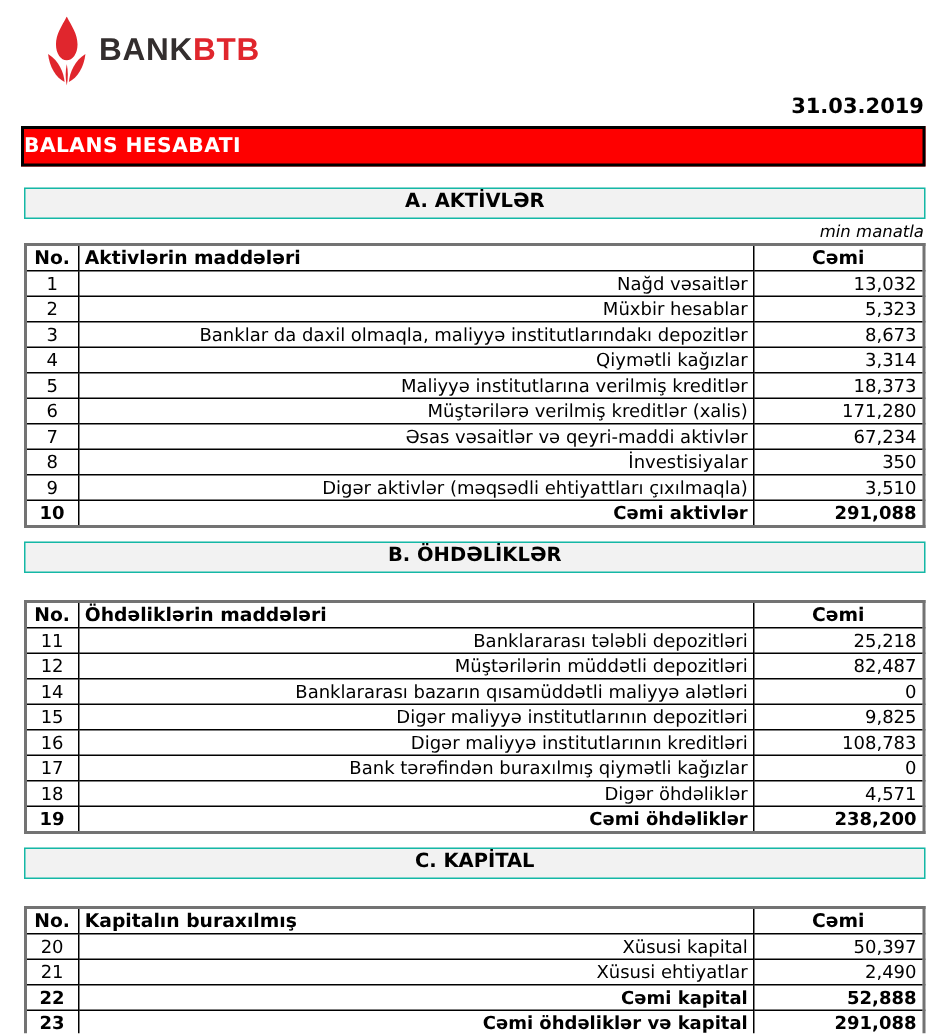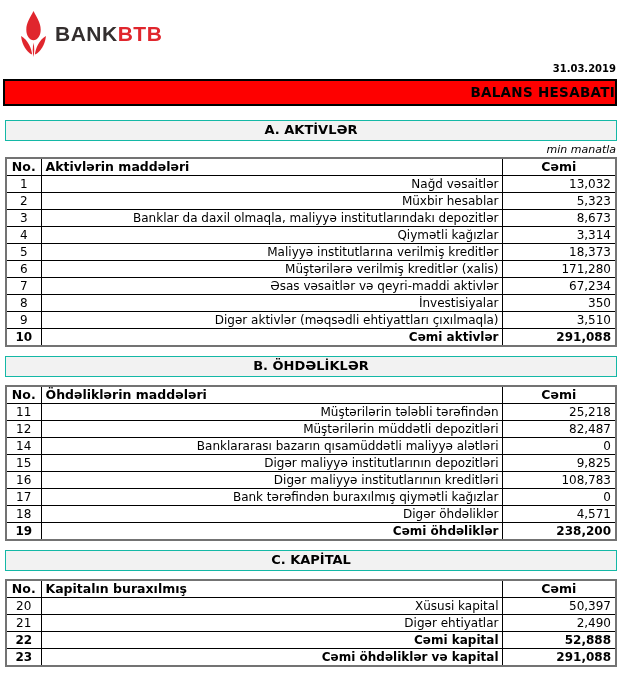--- a/index.html
+++ b/index.html
@@ -3,44 +3,44 @@
 <meta charset="utf-8">
 <style>
   * { box-sizing: border-box; }
   html,body { margin:0; padding:0; background:#ffffff; }
   .page {
     position:relative;
     width:620px; height:689px;
     background:#ffffff;
     font-family:"DejaVu Sans", sans-serif;
     color:#000;
-    padding:10px 3px 0 3px;
+    padding:10px 3px 0 14px;
     overflow:hidden;
   }
   
   .logo-row { display:flex; align-items:center; gap:8px; margin-left:17px; height:47px; }
   .flame { width:27px; height:46px; flex:0 0 auto; }
   .brand { font-family:"Liberation Sans", sans-serif; font-size:21px; font-weight:600;
            letter-spacing:0.5px; color:#332e2e; line-height:1; }
   .brand .red { color:#e0262d; }
   
-  .date-row { text-align:right; font-weight:bold; font-size:10px; margin-top:6px; padding-right:1px; }
+  .date-row { text-align:right; font-weight:bold; font-size:14px; margin-top:6px; padding-right:1px; }
   
   .banner {
     margin-top:5px; background:#fe0000; border:2px solid #000;
-    color:#000000; font-weight:bold; font-size:13.5px; text-align:right;
+    color:#ffffff; font-weight:bold; font-size:13.5px; text-align:left;
     padding:3px 0 4px 0; letter-spacing:0.3px;
   }
   
   .section-bar {
     margin:14px 0 0 2px; background:#f2f2f2; border:1px solid #14b8a6;
     text-align:center; font-weight:bold; font-size:13px; line-height:16px;
     padding:1px 0 2px 0;
   }
-  .block-b .section-bar, .block-c .section-bar { margin-top:9px; margin-bottom:8px; }
+  .block-b .section-bar, .block-c .section-bar { margin-top:9px; margin-bottom:18px; }
   
   .note { text-align:right; font-style:italic; font-size:11px; padding:2px 1px 1px 0; }
   
   table {
     width:calc(100% - 2px); margin-left:2px;
     border-collapse:collapse; border:2px solid #737373; table-layout:fixed;
   }
   .c-no { width:35px; } .c-value { width:114px; }
   th, td {
     border:1px solid #000; font-size:12px; height:16px; line-height:16px;
@@ -155,21 +155,21 @@
       <thead>
         <tr>
           <th class="col-no">No.</th>
           <th class="col-label">Öhdəliklərin maddələri</th>
           <th class="col-value">Cəmi</th>
         </tr>
       </thead>
       <tbody>
           <tr>
             <td class="col-no">11</td>
-            <td class="col-label">Müştərilərin tələbli tərəfindən</td>
+            <td class="col-label">Banklararası tələbli depozitləri</td>
             <td class="col-value">25,218</td>
           </tr>
           <tr>
             <td class="col-no">12</td>
             <td class="col-label">Müştərilərin müddətli depozitləri</td>
             <td class="col-value">82,487</td>
           </tr>
           <tr>
             <td class="col-no">14</td>
             <td class="col-label">Banklararası bazarın qısamüddətli maliyyə alətləri</td>
@@ -220,21 +220,21 @@
         </tr>
       </thead>
       <tbody>
           <tr>
             <td class="col-no">20</td>
             <td class="col-label">Xüsusi kapital</td>
             <td class="col-value">50,397</td>
           </tr>
           <tr>
             <td class="col-no">21</td>
-            <td class="col-label">Digər ehtiyatlar</td>
+            <td class="col-label">Xüsusi ehtiyatlar</td>
             <td class="col-value">2,490</td>
           </tr>
           <tr class="total-row">
             <td class="col-no">22</td>
             <td class="col-label">Cəmi kapital</td>
             <td class="col-value">52,888</td>
           </tr>
           <tr class="total-row">
             <td class="col-no">23</td>
             <td class="col-label">Cəmi öhdəliklər və kapital</td>

